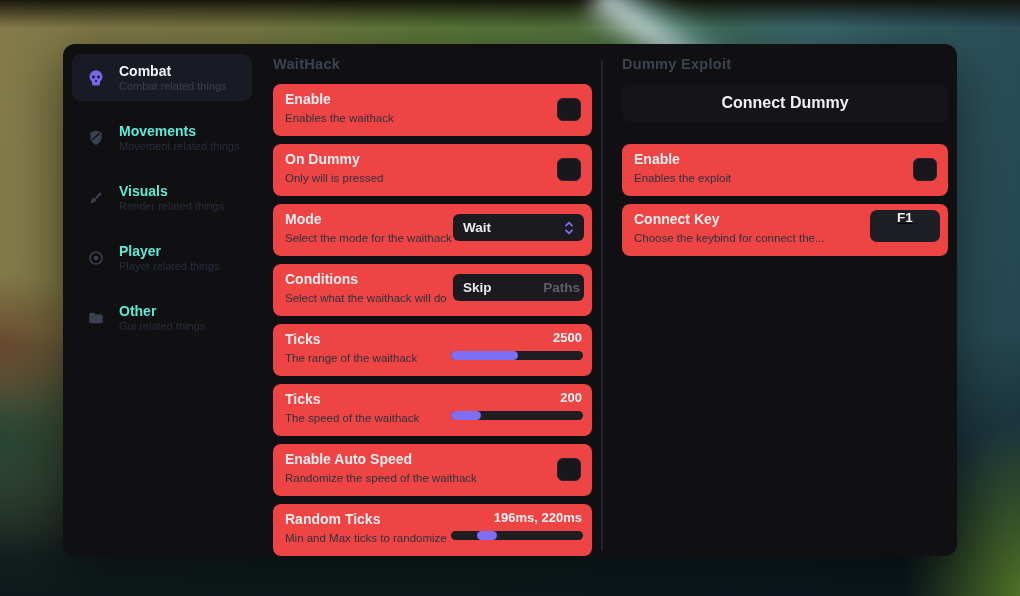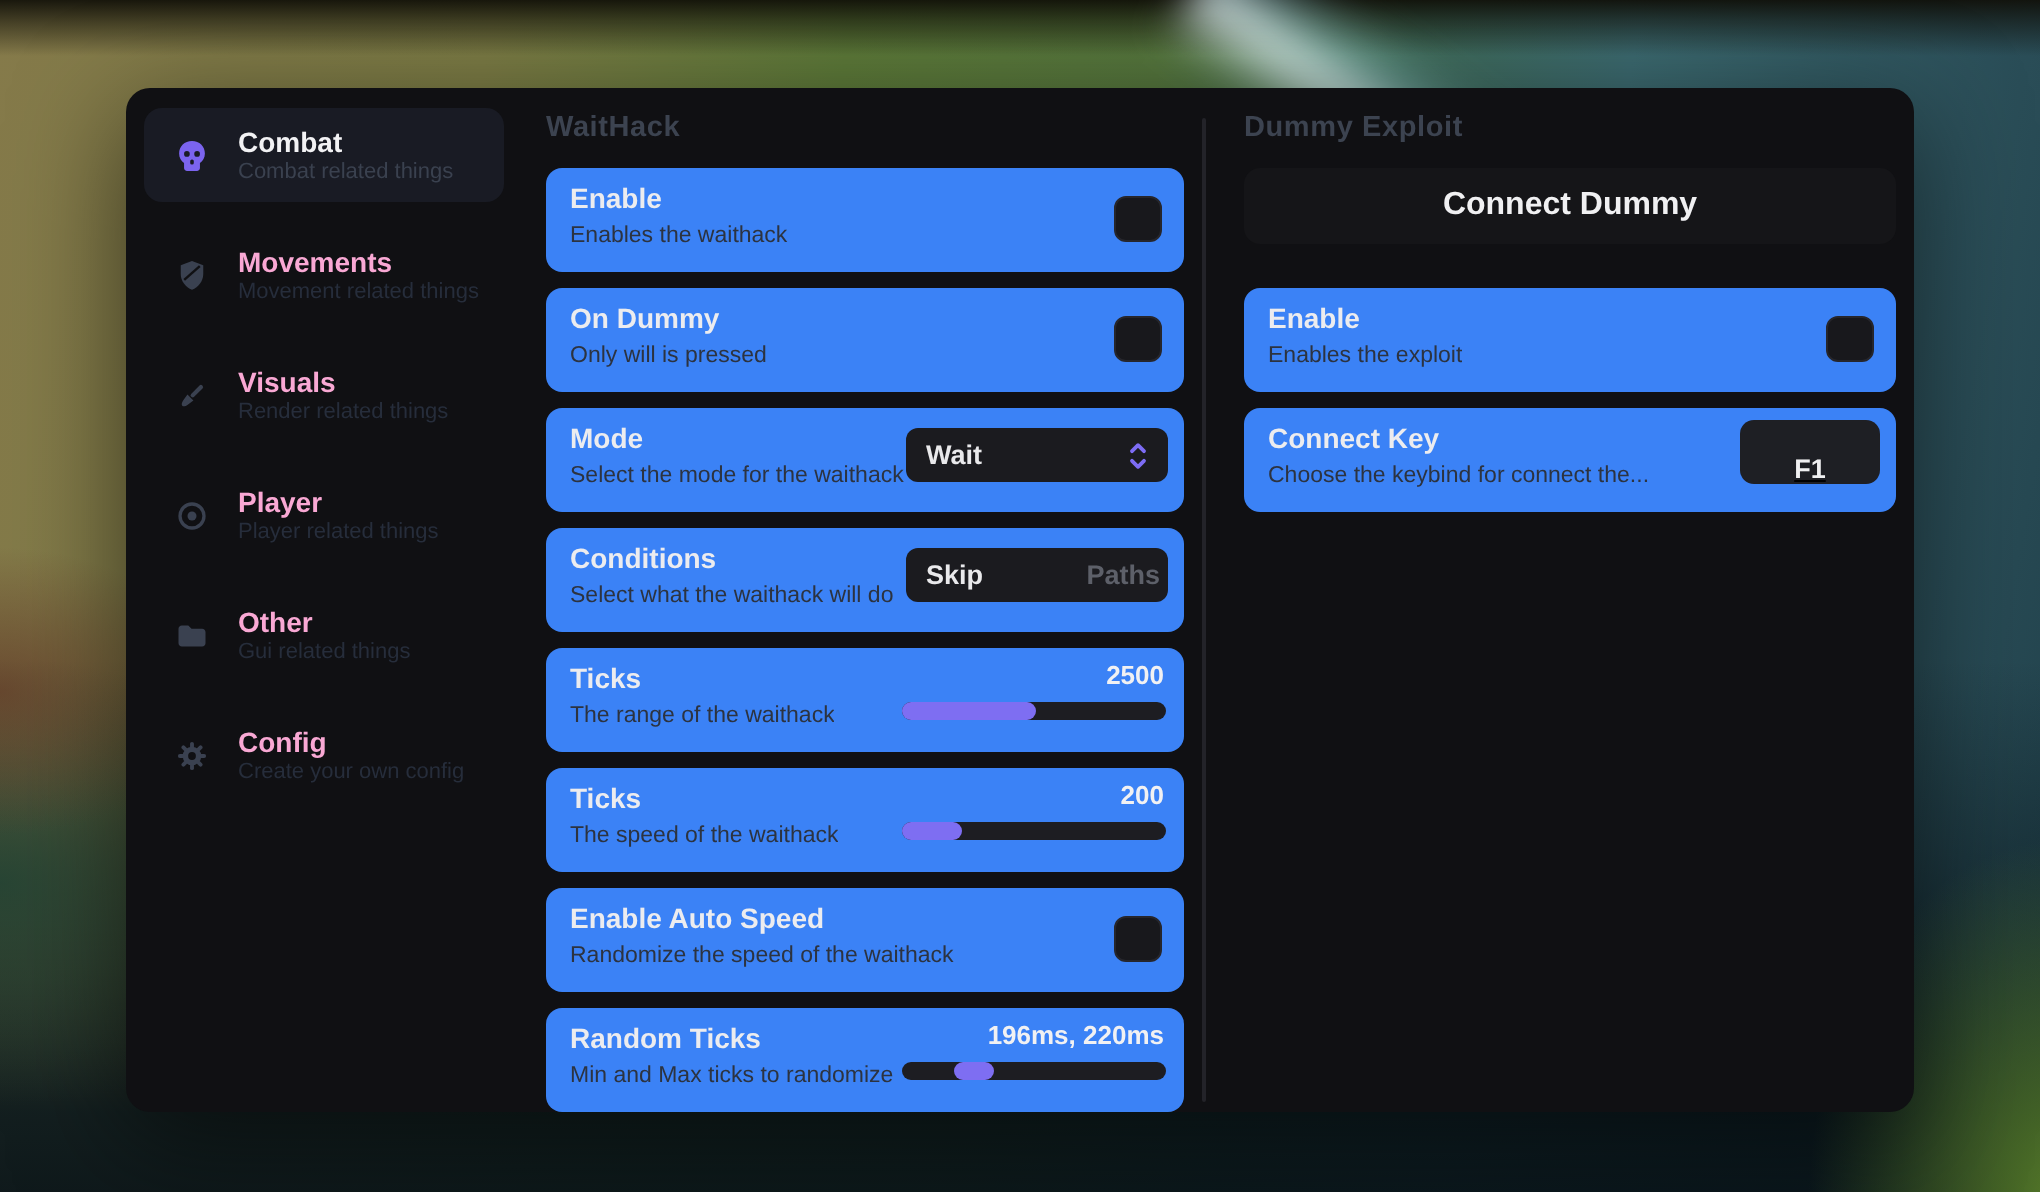--- a/index.html
+++ b/index.html
@@ -33,32 +33,32 @@
   
   .sidebar{position:absolute;left:9px;top:10px;width:180px;}
   .side-item{
     display:flex;align-items:center;height:47px;margin-bottom:13px;
     border-radius:9px;padding-left:15px;box-sizing:border-box;overflow:hidden;cursor:pointer;
   }
   .side-item.selected{background:#191b24;}
   .side-icon{width:18px;height:18px;flex:0 0 18px;margin-right:14px;color:#3a4150;}
   .side-item.selected .side-icon{color:#7b64ee;}
   .side-text{display:flex;flex-direction:column;min-width:0;}
-  .side-label{font-size:14px;font-weight:bold;color:#f9a8d4;line-height:17px;white-space:nowrap;}
+  .side-label{font-size:14px;font-weight:bold;color:#5eead4;line-height:17px;white-space:nowrap;}
   .side-desc{font-size:11px;color:#262d3b;line-height:13px;white-space:nowrap;}
   .side-item.selected .side-label{color:#f2f2f4;}
   .side-item.selected .side-desc{color:#3a414f;}
   
   .col-header{position:absolute;top:12px;left:0;font-size:14.5px;font-weight:bold;color:#3c4350;letter-spacing:.3px;}
   .col-mid{position:absolute;left:210px;top:0;width:319px;height:512px;}
   .col-right{position:absolute;left:559px;top:0;width:326px;height:512px;}
   .cards{position:absolute;left:0;top:40px;width:100%;}
   .vdivider{position:absolute;left:538px;top:15px;width:2px;height:492px;background:#232329;border-radius:1px;}
   
-  .card{position:relative;height:52px;margin-bottom:8px;border-radius:8px;background:#3b82f6;overflow:hidden;}
+  .card{position:relative;height:52px;margin-bottom:8px;border-radius:8px;background:#ef4444;overflow:hidden;}
   .card-title{position:absolute;left:12px;top:7px;font-size:14px;font-weight:600;color:#ececef;white-space:nowrap;}
   .card-desc{position:absolute;left:12px;top:28px;font-size:11.5px;color:#2c3340;white-space:nowrap;overflow:hidden;}
   .has-overlay .card-desc{max-width:168px;}
   .checkbox{
     position:absolute;right:11px;top:14px;width:24px;height:23px;border-radius:6px;
     background:#18181c;border:1px solid #26262c;box-sizing:border-box;cursor:pointer;
   }
   .select{
     position:absolute;right:8px;top:10px;width:131px;height:27px;border-radius:6px;
     background:#1b1b1f;display:flex;align-items:center;padding:0 10px;box-sizing:border-box;cursor:pointer;gap:48px;
@@ -70,21 +70,21 @@
   .slider-track{position:absolute;left:178px;top:27px;width:132px;height:9px;border-radius:5px;background:#1d1d22;}
   .slider-fill{position:absolute;left:0;top:0;height:100%;border-radius:5px;background:#7e6ef2;cursor:pointer;}
   
   .big-button{
     position:relative;height:38px;margin-bottom:22px;border-radius:8px;background:#151518;
     display:flex;align-items:center;justify-content:center;cursor:pointer;
   }
   .big-button span{font-size:16px;font-weight:600;color:#f0f0f2;}
   .keycap{
     position:absolute;right:8px;top:6px;min-width:70px;height:32px;border-radius:7px;background:#1e1f24;
-    display:flex;align-items:flex-end;justify-content:center;padding:0 12px;box-sizing:border-box;cursor:pointer;text-decoration:underline;
+    display:flex;align-items:flex-start;justify-content:center;padding:0 12px;box-sizing:border-box;cursor:pointer;text-decoration:underline;
   }
   .keycap span{font-size:13.5px;font-weight:600;color:#f0f0f2;}
 </style>
 </head>
 <body>
 
 <div class="bg"></div>
 <div class="streak"></div>
 
 <svg width="0" height="0" style="position:absolute">
@@ -170,29 +170,20 @@
     </div>
     <div class="side-item">
       <svg class="side-icon" viewBox="0 0 24 24">
           <use href="#i-folder"></use>
         </svg>
       <div class="side-text">
         <span class="side-label">Other</span>
         <span class="side-desc">Gui related things</span>
       </div>
     </div>
-    <div class="side-item">
-      <svg class="side-icon" viewBox="0 0 24 24">
-          <use href="#i-gear"></use>
-        </svg>
-      <div class="side-text">
-        <span class="side-label">Config</span>
-        <span class="side-desc">Create your own config</span>
-      </div>
-    </div>
   </div>
 
   <div class="col-mid">
     <div class="col-header">WaitHack</div>
     <div class="cards">
 
       <div class="card">
         <span class="card-title">Enable</span>
         <span class="card-desc">Enables the waithack</span>
         <div class="checkbox"></div>

